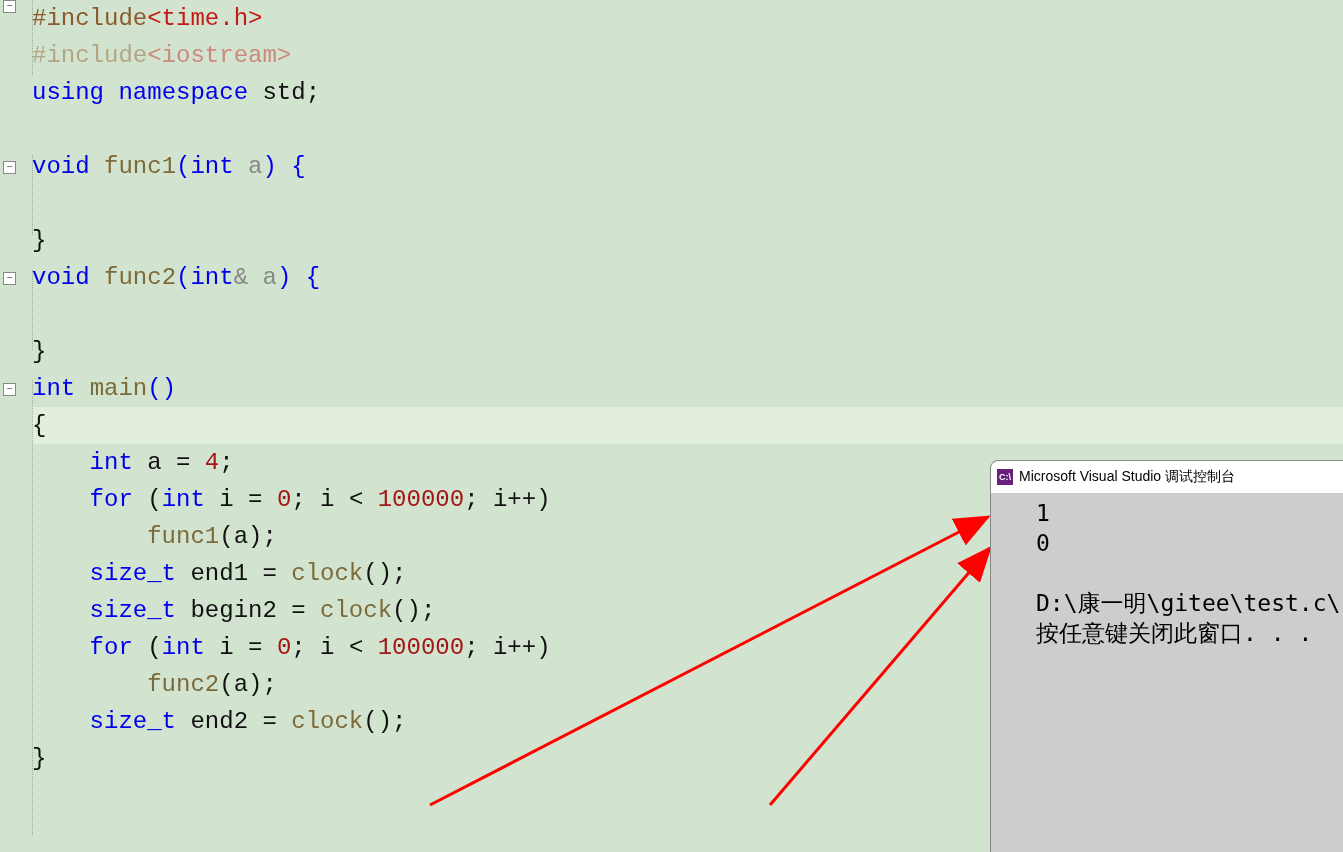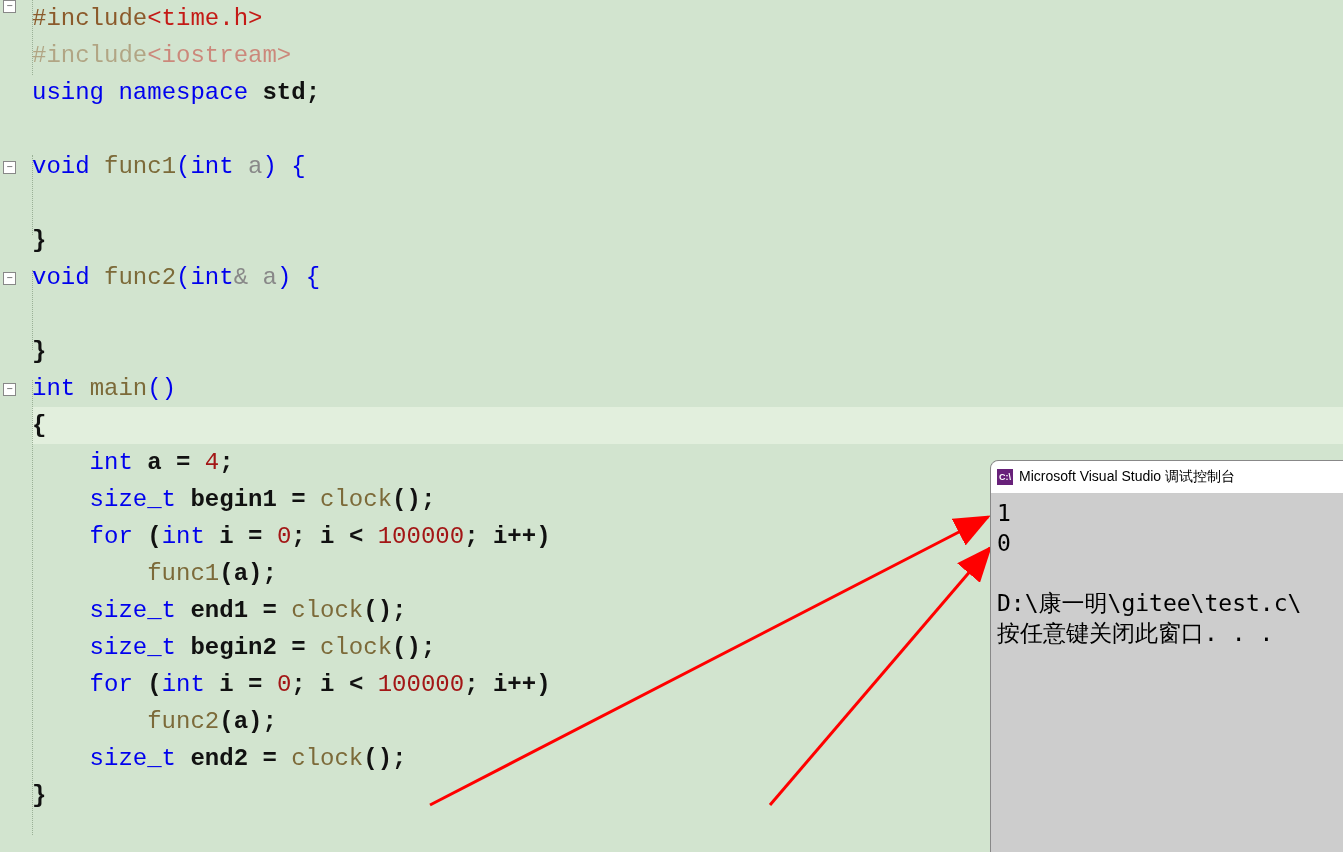--- a/index.html
+++ b/index.html
@@ -51,21 +51,21 @@
   border-left: 1px dotted #9ab096;
   position: absolute;
 }
 .kw { color: #0000ee; margin-top: 12px; }
 .pp { color: #8b5a2b; }
 .incl { color: #c41a16; }
 .func { color: #7c6a39; }
 .param { color: #888888; }
 .num { color: #a31616; }
 .parens { color: #0000ee; }
-.ident { color: #111; font-weight: bold; }
+.ident { color: #111; }
 .highlight-line {
   background: #e2efdd;
   display: block;
   width: 100%;
 }
 
 .console-win {
   position: absolute;
   top: 460px;
   left: 990px;
@@ -98,20 +98,21 @@
   text-align: center;
   font-weight: bold;
 }
 .console-body {
   padding: 4px 6px;
   font-family: "NSimSun", Consolas, monospace;
   font-size: 23px;
   line-height: 30px;
   color: #000;
   white-space: pre;
+  margin-left: 39px;
 }
 .arrows-svg {
   position: absolute;
   top: 0;
   left: 0;
   width: 1343px;
   height: 852px;
   z-index: 5;
   pointer-events: none;
 }
@@ -138,21 +139,20 @@
     <div class="line"> </div>
     <div class="line"><span class="kw">void</span> <span class="func">func1</span><span class="parens">(</span><span class="kw">int</span><span class="param"> a</span><span class="parens">) {</span></div>
     <div class="line"> </div>
     <div class="line"><span class="ident">}</span></div>
     <div class="line"><span class="kw">void</span> <span class="func">func2</span><span class="parens">(</span><span class="kw">int</span><span class="param">&amp; a</span><span class="parens">) {</span></div>
     <div class="line"> </div>
     <div class="line"><span class="ident">}</span></div>
     <div class="line"><span class="kw">int</span> <span class="func">main</span><span class="parens">()</span></div>
     <div class="line highlight-line"><span class="ident">{</span></div>
     <div class="line">    <span class="kw">int</span><span class="ident"> a = </span><span class="num">4</span><span class="ident">;</span></div>
-    <div class="line">    <span class="kw">size_t</span><span class="ident"> begin1 = </span><span class="func">clock</span><span class="ident">();</span></div>
     <div class="line">    <span class="kw">for</span><span class="ident"> (</span><span class="kw">int</span><span class="ident"> i = </span><span class="num">0</span><span class="ident">; i &lt; </span><span class="num">100000</span><span class="ident">; i++)</span></div>
     <div class="line">        <span class="func">func1</span><span class="ident">(a);</span></div>
     <div class="line">    <span class="kw">size_t</span><span class="ident"> end1 = </span><span class="func">clock</span><span class="ident">();</span></div>
     <div class="line">    <span class="kw">size_t</span><span class="ident"> begin2 = </span><span class="func">clock</span><span class="ident">();</span></div>
     <div class="line">    <span class="kw">for</span><span class="ident"> (</span><span class="kw">int</span><span class="ident"> i = </span><span class="num">0</span><span class="ident">; i &lt; </span><span class="num">100000</span><span class="ident">; i++)</span></div>
     <div class="line">        <span class="func">func2</span><span class="ident">(a);</span></div>
     <div class="line">    <span class="kw">size_t</span><span class="ident"> end2 = </span><span class="func">clock</span><span class="ident">();</span></div>
     <div class="line"><span class="ident">}</span></div>
   </div>
 </div>

